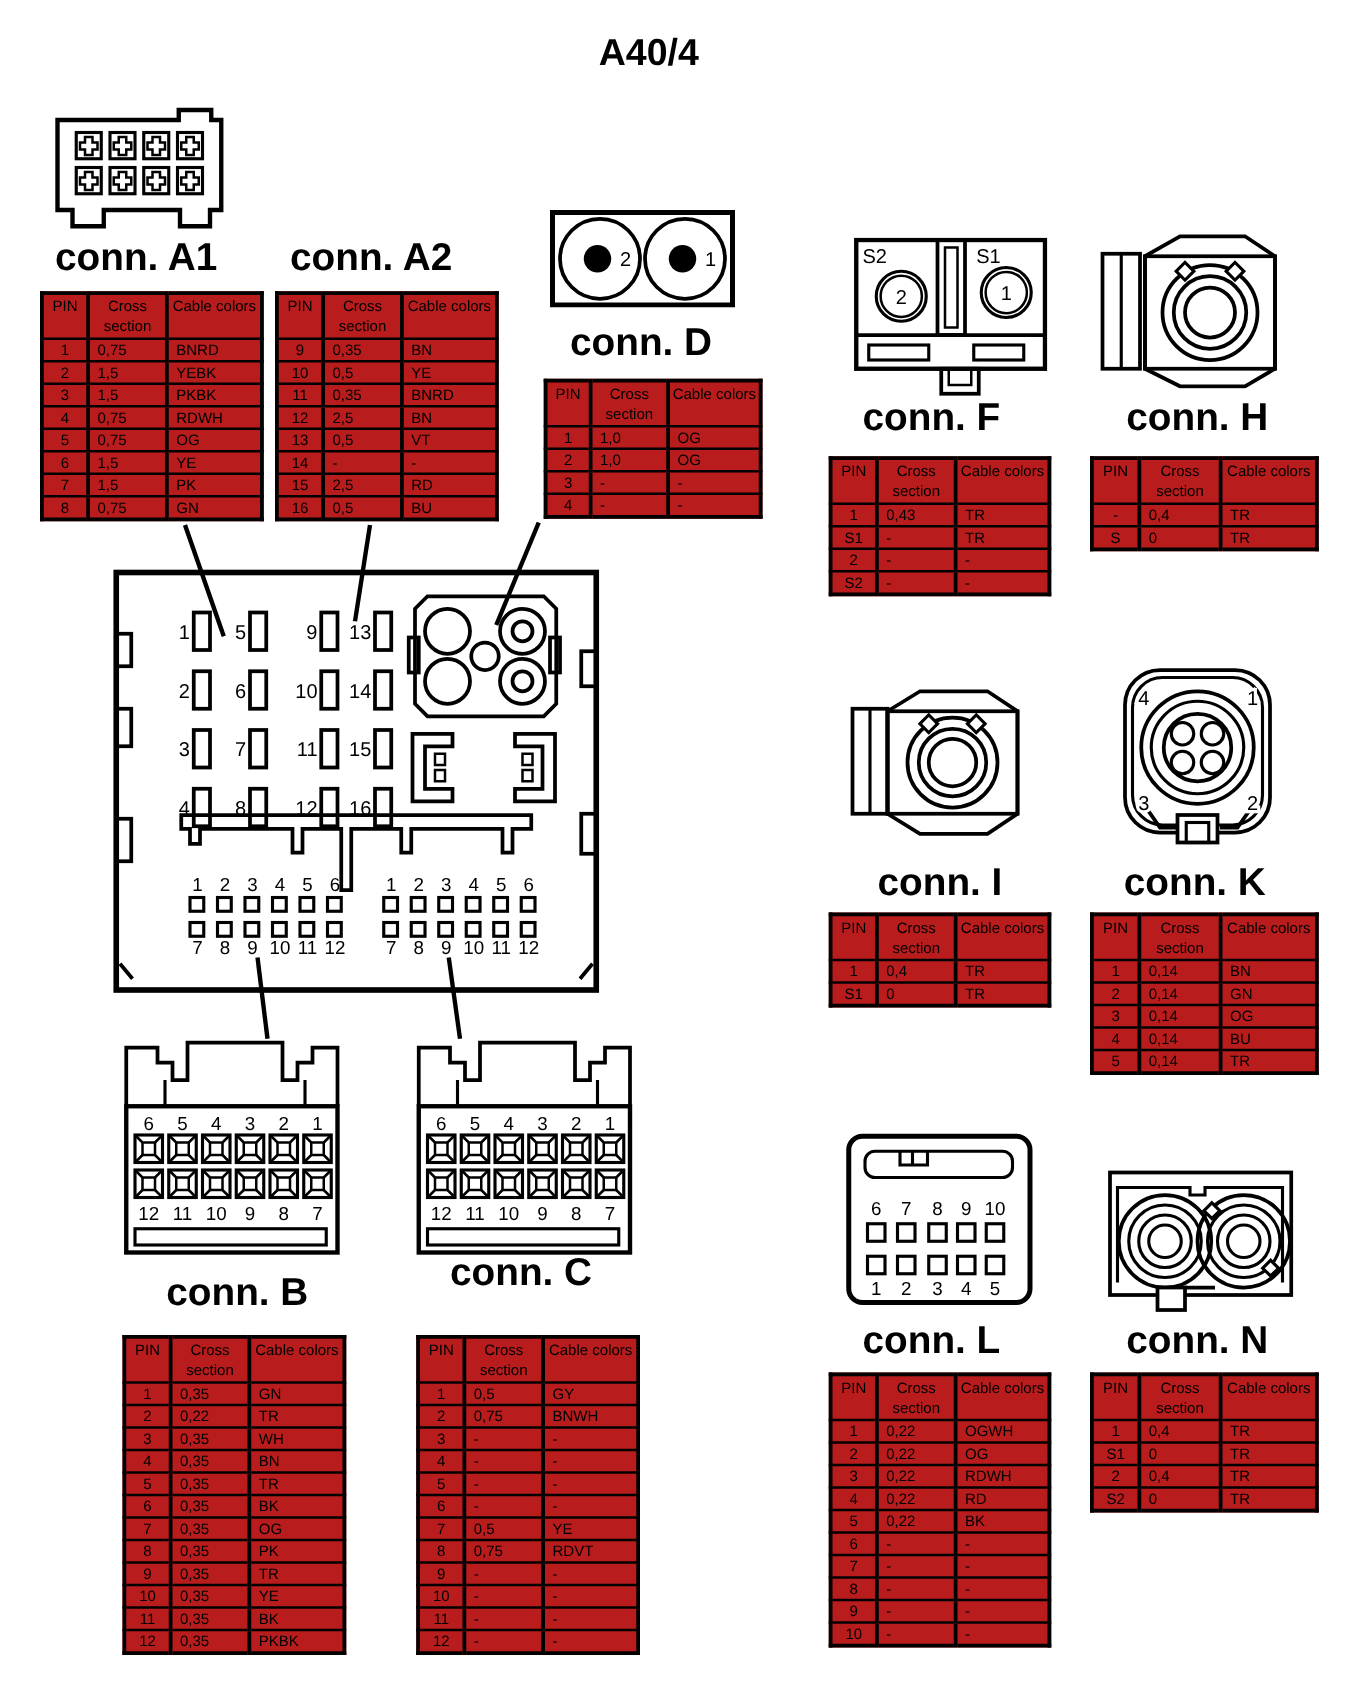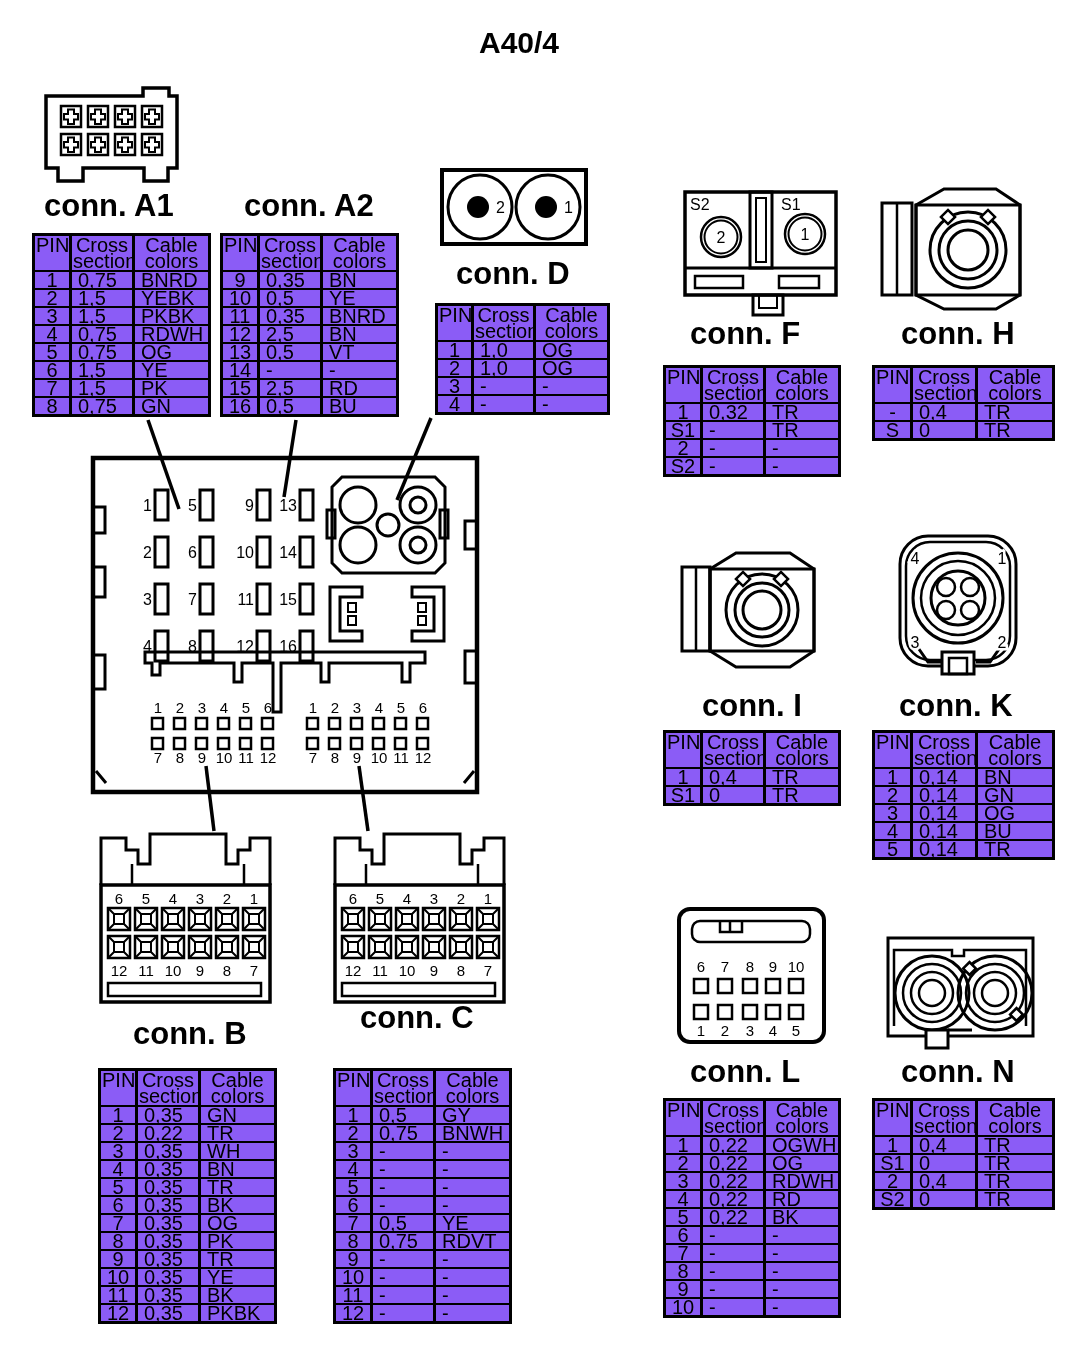--- a/index.html
+++ b/index.html
@@ -1,20 +1,20 @@
 <!DOCTYPE html>
 <html><head>
 <meta charset="utf-8">
 <style>
   html,body{margin:0;padding:0;background:#fff;}
   body{width:1088px;height:1350px;position:relative;font-family:"Liberation Sans",sans-serif;color:#000;}
   .abs{position:absolute;}
   #title{position:absolute;left:479px;top:26px;font-size:30px;font-weight:bold;}
   .connlabel{position:absolute;font-size:31px;font-weight:bold;white-space:nowrap;}
-  table.pintable{position:absolute;border-collapse:collapse;table-layout:fixed;background:#8b5cf6;border:3px solid #000;font-size:20px;}
+  table.pintable{position:absolute;border-collapse:collapse;table-layout:fixed;background:#b91c1c;border:3px solid #000;font-size:12px;}
   .pintable th,.pintable td{border:2px solid #000;overflow:hidden;}
   .pintable th{font-weight:normal;text-align:center;vertical-align:top;padding:1px 1px;line-height:16px;}
   .pintable td{height:16px;line-height:15px;padding:0 2px 0 6px;text-align:left;vertical-align:middle;}
   .pintable td:first-child{text-align:center;padding:0;}
   .pintable th:first-child,.pintable td:first-child{border-right-width:3px;}
   .pintable th:nth-child(2),.pintable td:nth-child(2){border-right-width:3px;}
   svg{display:block;}
   svg text{font-family:"Liberation Sans",sans-serif;fill:#000;}
   #leaders{pointer-events:none;}
 </style>
@@ -45,21 +45,21 @@
       <use href="#xpin" x="82" y="22"></use>
       <use href="#xpin" x="109" y="22"></use>
     <use href="#xpin" x="28" y="50"></use>
       <use href="#xpin" x="55" y="50"></use>
       <use href="#xpin" x="82" y="50"></use>
       <use href="#xpin" x="109" y="50"></use>
   </g>
 </svg>
 
 <div class="connlabel" style="left:44px;top:188px">conn. A1</div>
-<div class="connlabel" style="left:244px;top:188px">conn. A2</div>
+<div class="connlabel" style="left:232px;top:188px">conn. A2</div>
 <div class="connlabel" style="left:456px;top:256px">conn. D</div>
 <div class="connlabel" style="left:690px;top:316px">conn. F</div>
 <div class="connlabel" style="left:901px;top:316px">conn. H</div>
 <div class="connlabel" style="left:702px;top:688px">conn. I</div>
 <div class="connlabel" style="left:899px;top:688px">conn. K</div>
 <div class="connlabel" style="left:133px;top:1016px">conn. B</div>
 <div class="connlabel" style="left:360px;top:1000px">conn. C</div>
 <div class="connlabel" style="left:690px;top:1054px">conn. L</div>
 <div class="connlabel" style="left:901px;top:1054px">conn. N</div>
 
@@ -223,21 +223,21 @@
   <thead>
       <tr>
         <th>PIN</th>
         <th>Cross section</th>
         <th>Cable colors</th>
       </tr>
     </thead>
   <tbody>
       <tr>
         <td>1</td>
-        <td>0,32</td>
+        <td>0,43</td>
         <td>TR</td>
       </tr>
       <tr>
         <td>S1</td>
         <td>-</td>
         <td>TR</td>
       </tr>
       <tr>
         <td>2</td>
         <td>-</td>

